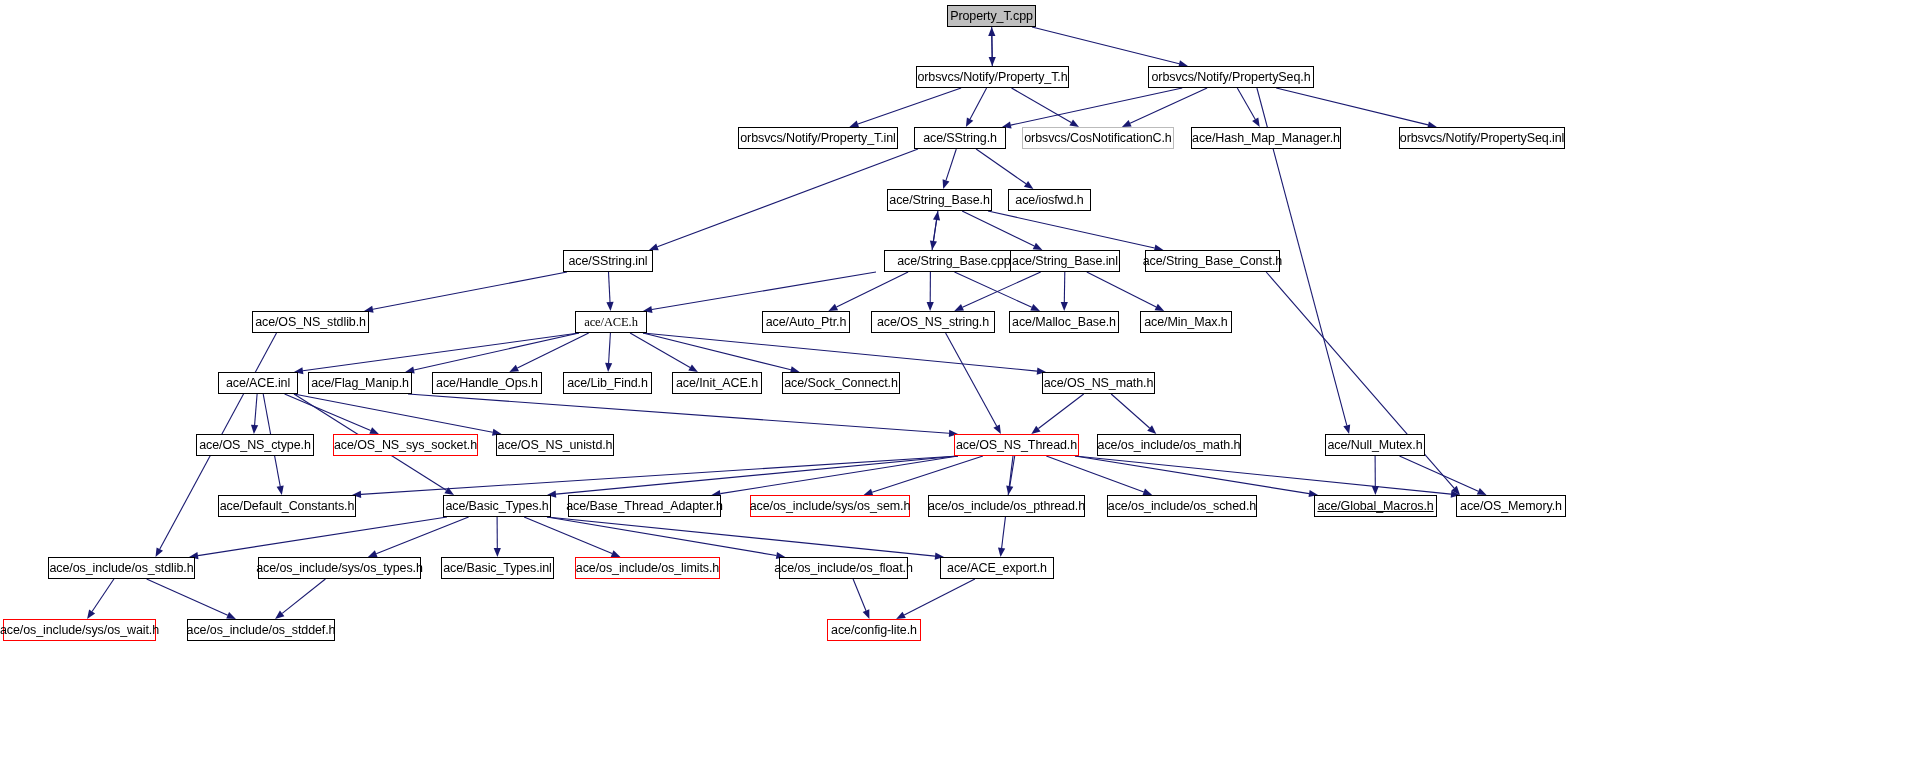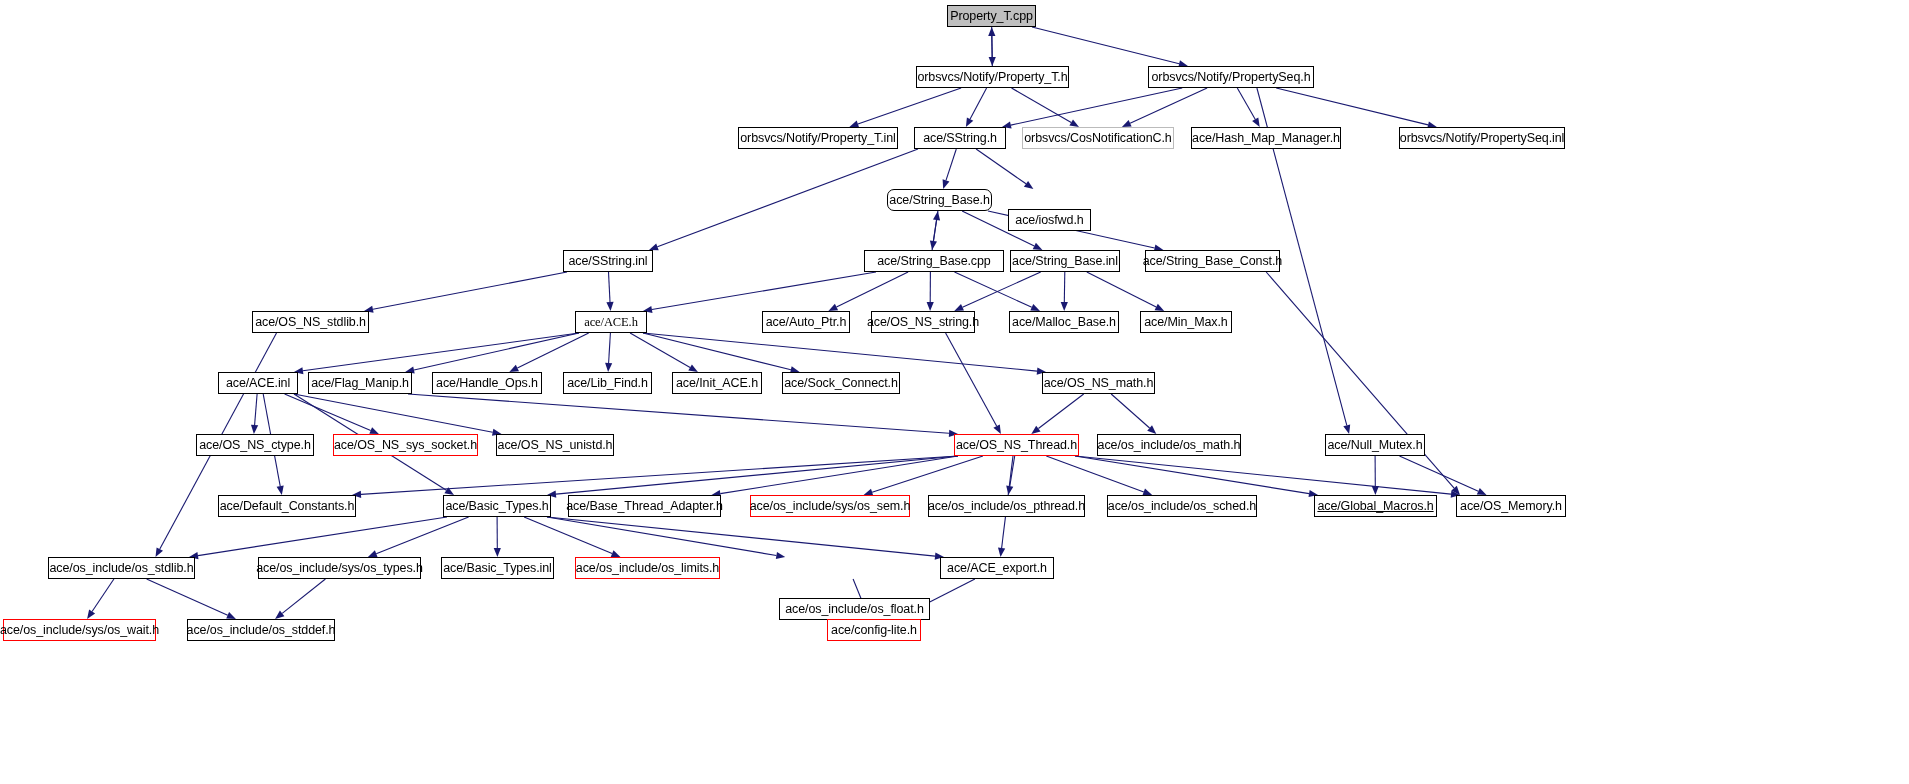--- a/index.html
+++ b/index.html
@@ -328,30 +328,30 @@
       </g>
     </svg>
 <div class="node root" style="left: 947px; top: 5px; width: 89px; height: 22px;">Property_T.cpp</div>
     <div class="node" style="left: 916px; top: 66px; width: 153px; height: 22px;">orbsvcs/Notify/Property_T.h</div>
     <div class="node" style="left: 1148px; top: 66px; width: 166px; height: 22px;">orbsvcs/Notify/PropertySeq.h</div>
     <div class="node" style="left: 738px; top: 127px; width: 160px; height: 22px;">orbsvcs/Notify/Property_T.inl</div>
     <div class="node" style="left: 914px; top: 127px; width: 92px; height: 22px; text-align: center;">ace/SString.h</div>
     <div class="node missing" style="left: 1022px; top: 127px; width: 152px; height: 22px;">orbsvcs/CosNotificationC.h</div>
     <div class="node" style="left: 1191px; top: 127px; width: 150px; height: 22px;">ace/Hash_Map_Manager.h</div>
     <div class="node" style="left: 1399px; top: 127px; width: 166px; height: 22px;">orbsvcs/Notify/PropertySeq.inl</div>
-    <div class="node" style="left: 887px; top: 189px; width: 105px; height: 22px; border-radius: 7px;">ace/String_Base.h</div>
-    <div class="node" style="left: 1008px; top: 189px; width: 83px; height: 22px; margin-top: 20px;">ace/iosfwd.h</div>
+    <div class="node" style="left: 887px; top: 189px; width: 105px; height: 22px;">ace/String_Base.h</div>
+    <div class="node" style="left: 1008px; top: 189px; width: 83px; height: 22px;">ace/iosfwd.h</div>
     <div class="node" style="left: 563px; top: 250px; width: 90px; height: 22px;">ace/SString.inl</div>
-    <div class="node" style="left: 864px; top: 250px; width: 140px; height: 22px;">ace/String_Base.cpp</div>
+    <div class="node" style="left: 884px; top: 250px; width: 140px; height: 22px;">ace/String_Base.cpp</div>
     <div class="node" style="left: 1010px; top: 250px; width: 110px; height: 22px;">ace/String_Base.inl</div>
     <div class="node" style="left: 1145px; top: 250px; width: 135px; height: 22px;">ace/String_Base_Const.h</div>
     <div class="node" style="left: 252px; top: 311px; width: 117px; height: 22px;">ace/OS_NS_stdlib.h</div>
     <div class="node" style="left: 575px; top: 311px; width: 72px; height: 22px; font-family: Liberation Serif, serif;">ace/ACE.h</div>
     <div class="node" style="left: 762px; top: 311px; width: 88px; height: 22px;">ace/Auto_Ptr.h</div>
-    <div class="node" style="left: 871px; top: 311px; width: 104px; height: 22px; text-align: center;">ace/OS_NS_string.h</div>
+    <div class="node" style="left: 871px; top: 311px; width: 124px; height: 22px; text-align: center;">ace/OS_NS_string.h</div>
     <div class="node" style="left: 1009px; top: 311px; width: 110px; height: 22px;">ace/Malloc_Base.h</div>
     <div class="node" style="left: 1140px; top: 311px; width: 92px; height: 22px;">ace/Min_Max.h</div>
     <div class="node" style="left: 218px; top: 372px; width: 80px; height: 22px;">ace/ACE.inl</div>
     <div class="node" style="left: 308px; top: 372px; width: 104px; height: 22px;">ace/Flag_Manip.h</div>
     <div class="node" style="left: 432px; top: 372px; width: 110px; height: 22px;">ace/Handle_Ops.h</div>
     <div class="node" style="left: 563px; top: 372px; width: 89px; height: 22px;">ace/Lib_Find.h</div>
     <div class="node" style="left: 672px; top: 372px; width: 90px; height: 22px;">ace/Init_ACE.h</div>
     <div class="node" style="left: 782px; top: 372px; width: 118px; height: 22px;">ace/Sock_Connect.h</div>
     <div class="node" style="left: 1042px; top: 372px; width: 113px; height: 22px;">ace/OS_NS_math.h</div>
     <div class="node" style="left: 196px; top: 434px; width: 118px; height: 22px;">ace/OS_NS_ctype.h</div>
@@ -365,18 +365,18 @@
     <div class="node" style="left: 568px; top: 495px; width: 153px; height: 22px;">ace/Base_Thread_Adapter.h</div>
     <div class="node red" style="left: 750px; top: 495px; width: 160px; height: 22px;">ace/os_include/sys/os_sem.h</div>
     <div class="node" style="left: 928px; top: 495px; width: 157px; height: 22px;">ace/os_include/os_pthread.h</div>
     <div class="node" style="left: 1107px; top: 495px; width: 150px; height: 22px;">ace/os_include/os_sched.h</div>
     <div class="node" style="left: 1314px; top: 495px; width: 123px; height: 22px; text-decoration: underline;">ace/Global_Macros.h</div>
     <div class="node" style="left: 1456px; top: 495px; width: 110px; height: 22px;">ace/OS_Memory.h</div>
     <div class="node" style="left: 48px; top: 557px; width: 147px; height: 22px;">ace/os_include/os_stdlib.h</div>
     <div class="node" style="left: 258px; top: 557px; width: 163px; height: 22px;">ace/os_include/sys/os_types.h</div>
     <div class="node" style="left: 441px; top: 557px; width: 113px; height: 22px;">ace/Basic_Types.inl</div>
     <div class="node red" style="left: 575px; top: 557px; width: 145px; height: 22px;">ace/os_include/os_limits.h</div>
-    <div class="node" style="left: 779px; top: 557px; width: 151px; height: 22px; margin-top: 41px;">ace/os_include/os_float.h</div>
+    <div class="node" style="left: 779px; top: 557px; width: 129px; height: 22px;">ace/os_include/os_float.h</div>
     <div class="node" style="left: 940px; top: 557px; width: 114px; height: 22px;">ace/ACE_export.h</div>
     <div class="node red" style="left: 3px; top: 619px; width: 153px; height: 22px;">ace/os_include/sys/os_wait.h</div>
     <div class="node" style="left: 187px; top: 619px; width: 148px; height: 22px;">ace/os_include/os_stddef.h</div>
     <div class="node red" style="left: 827px; top: 619px; width: 94px; height: 22px;">ace/config-lite.h</div>
   </div>
 
 </body></html>

